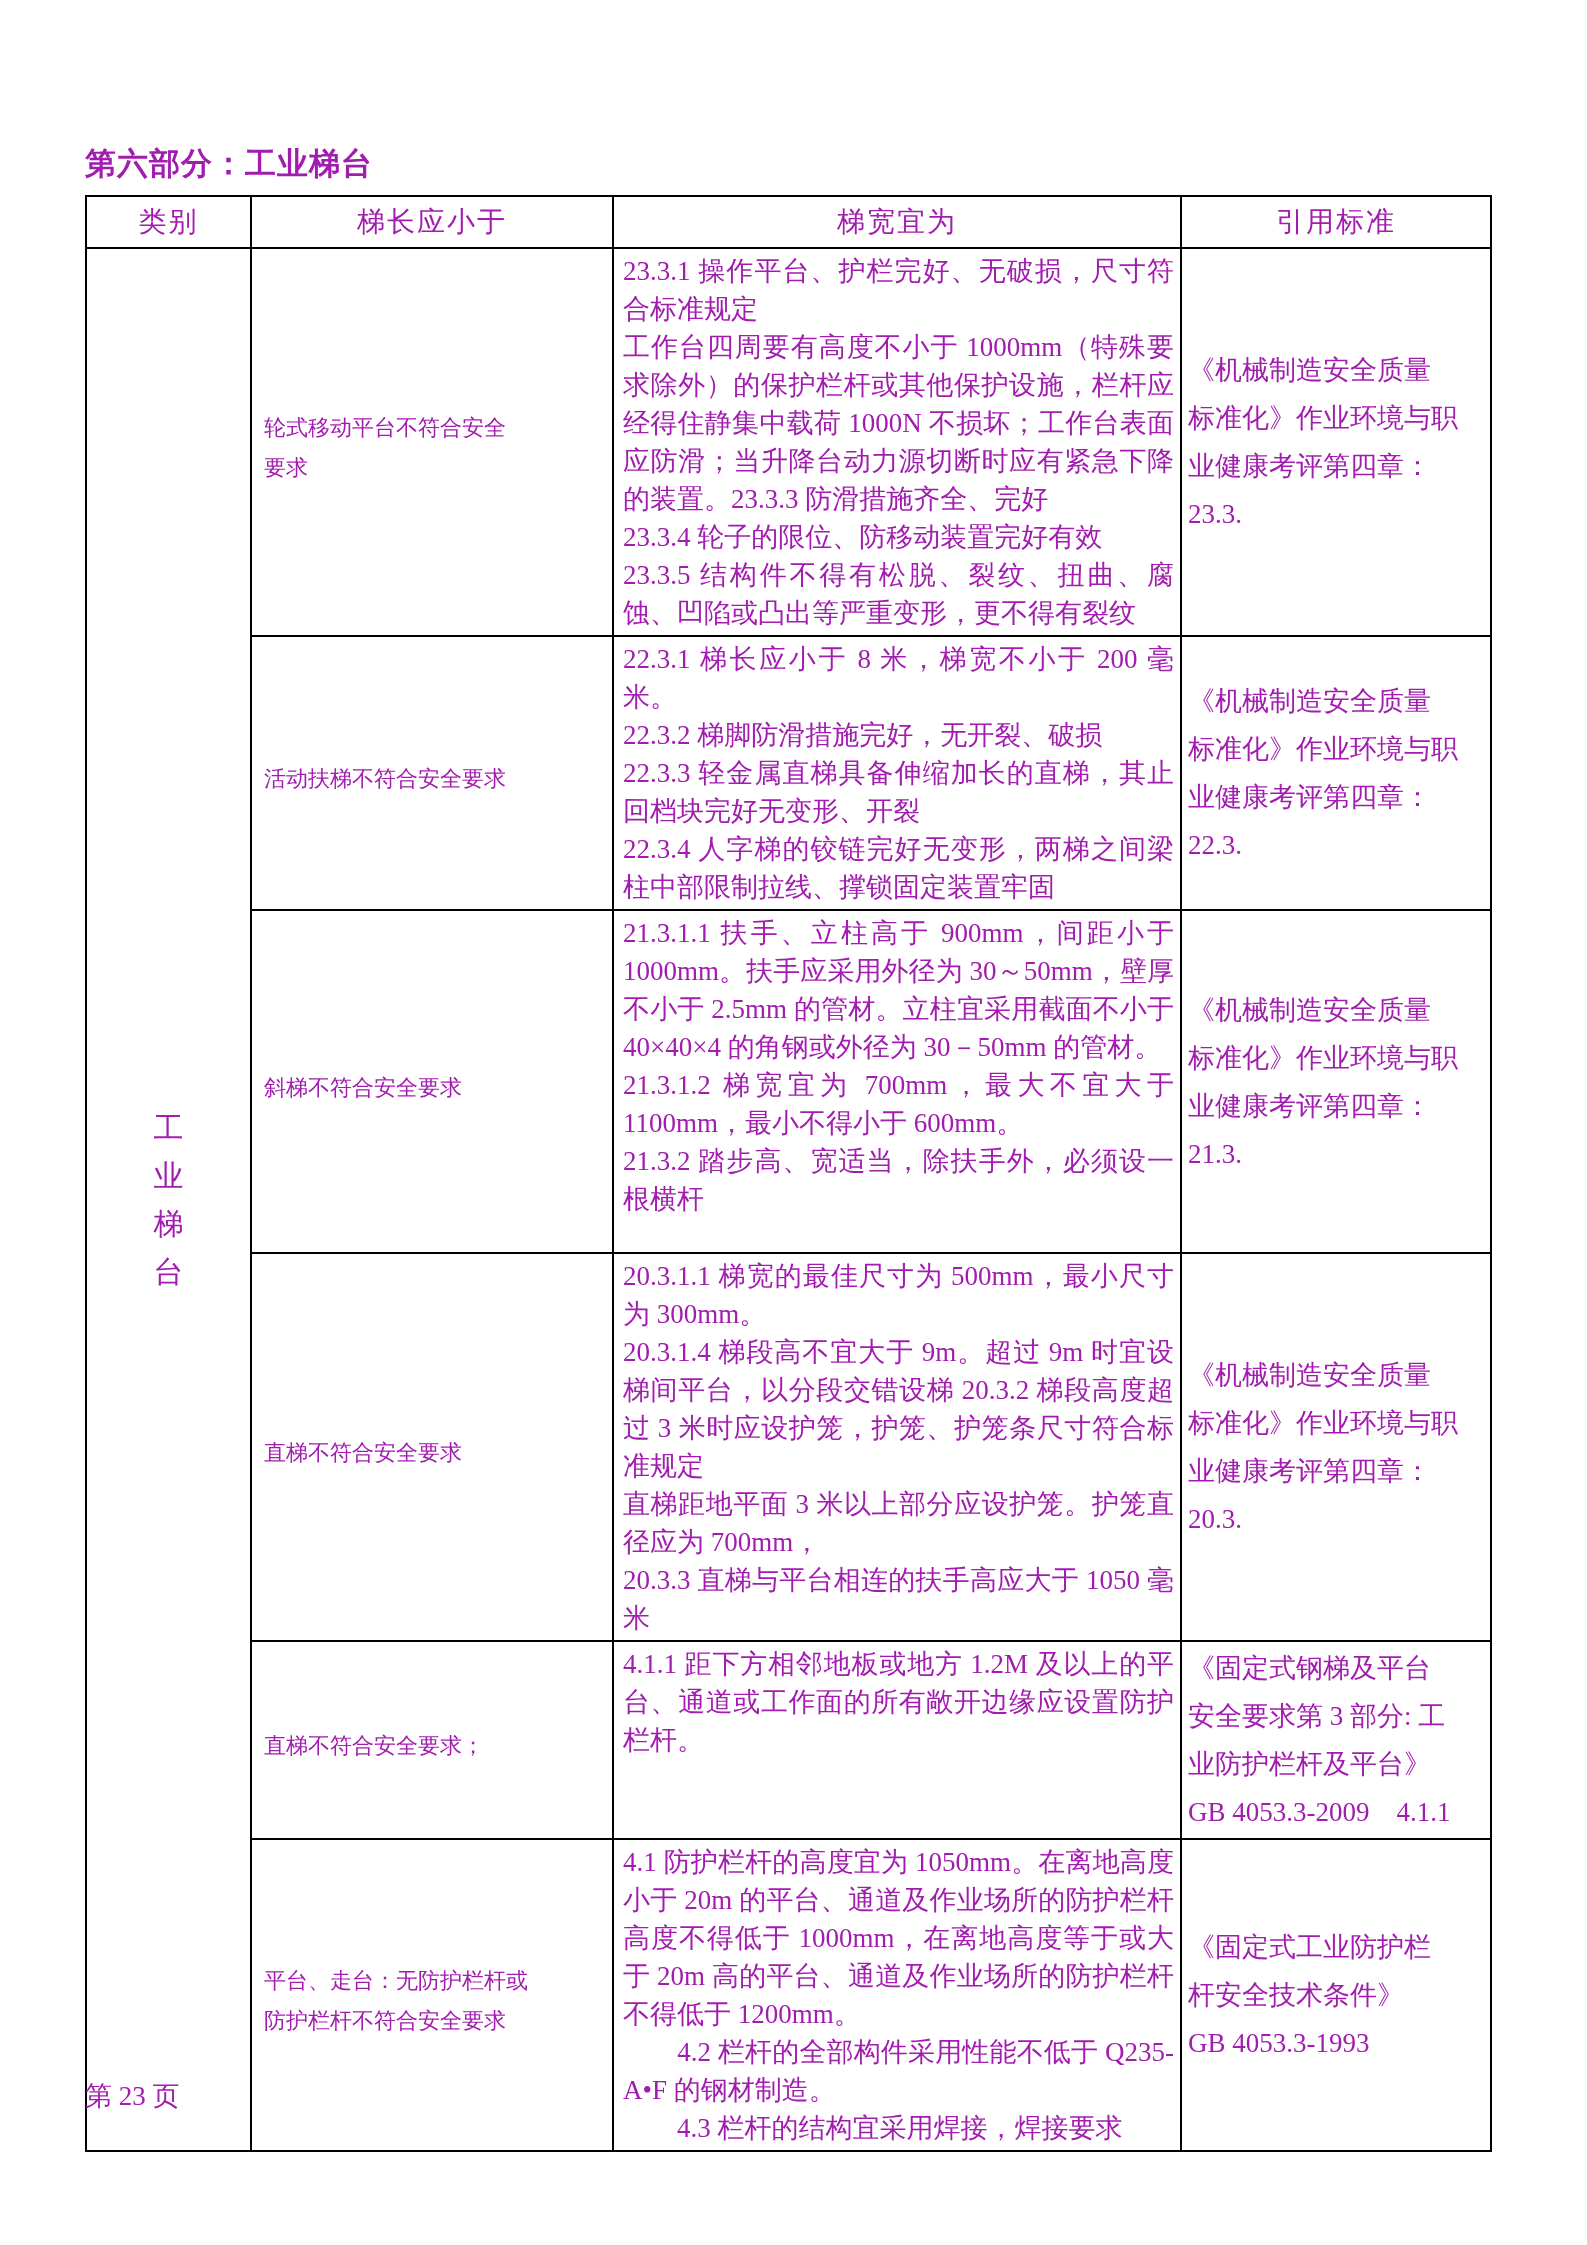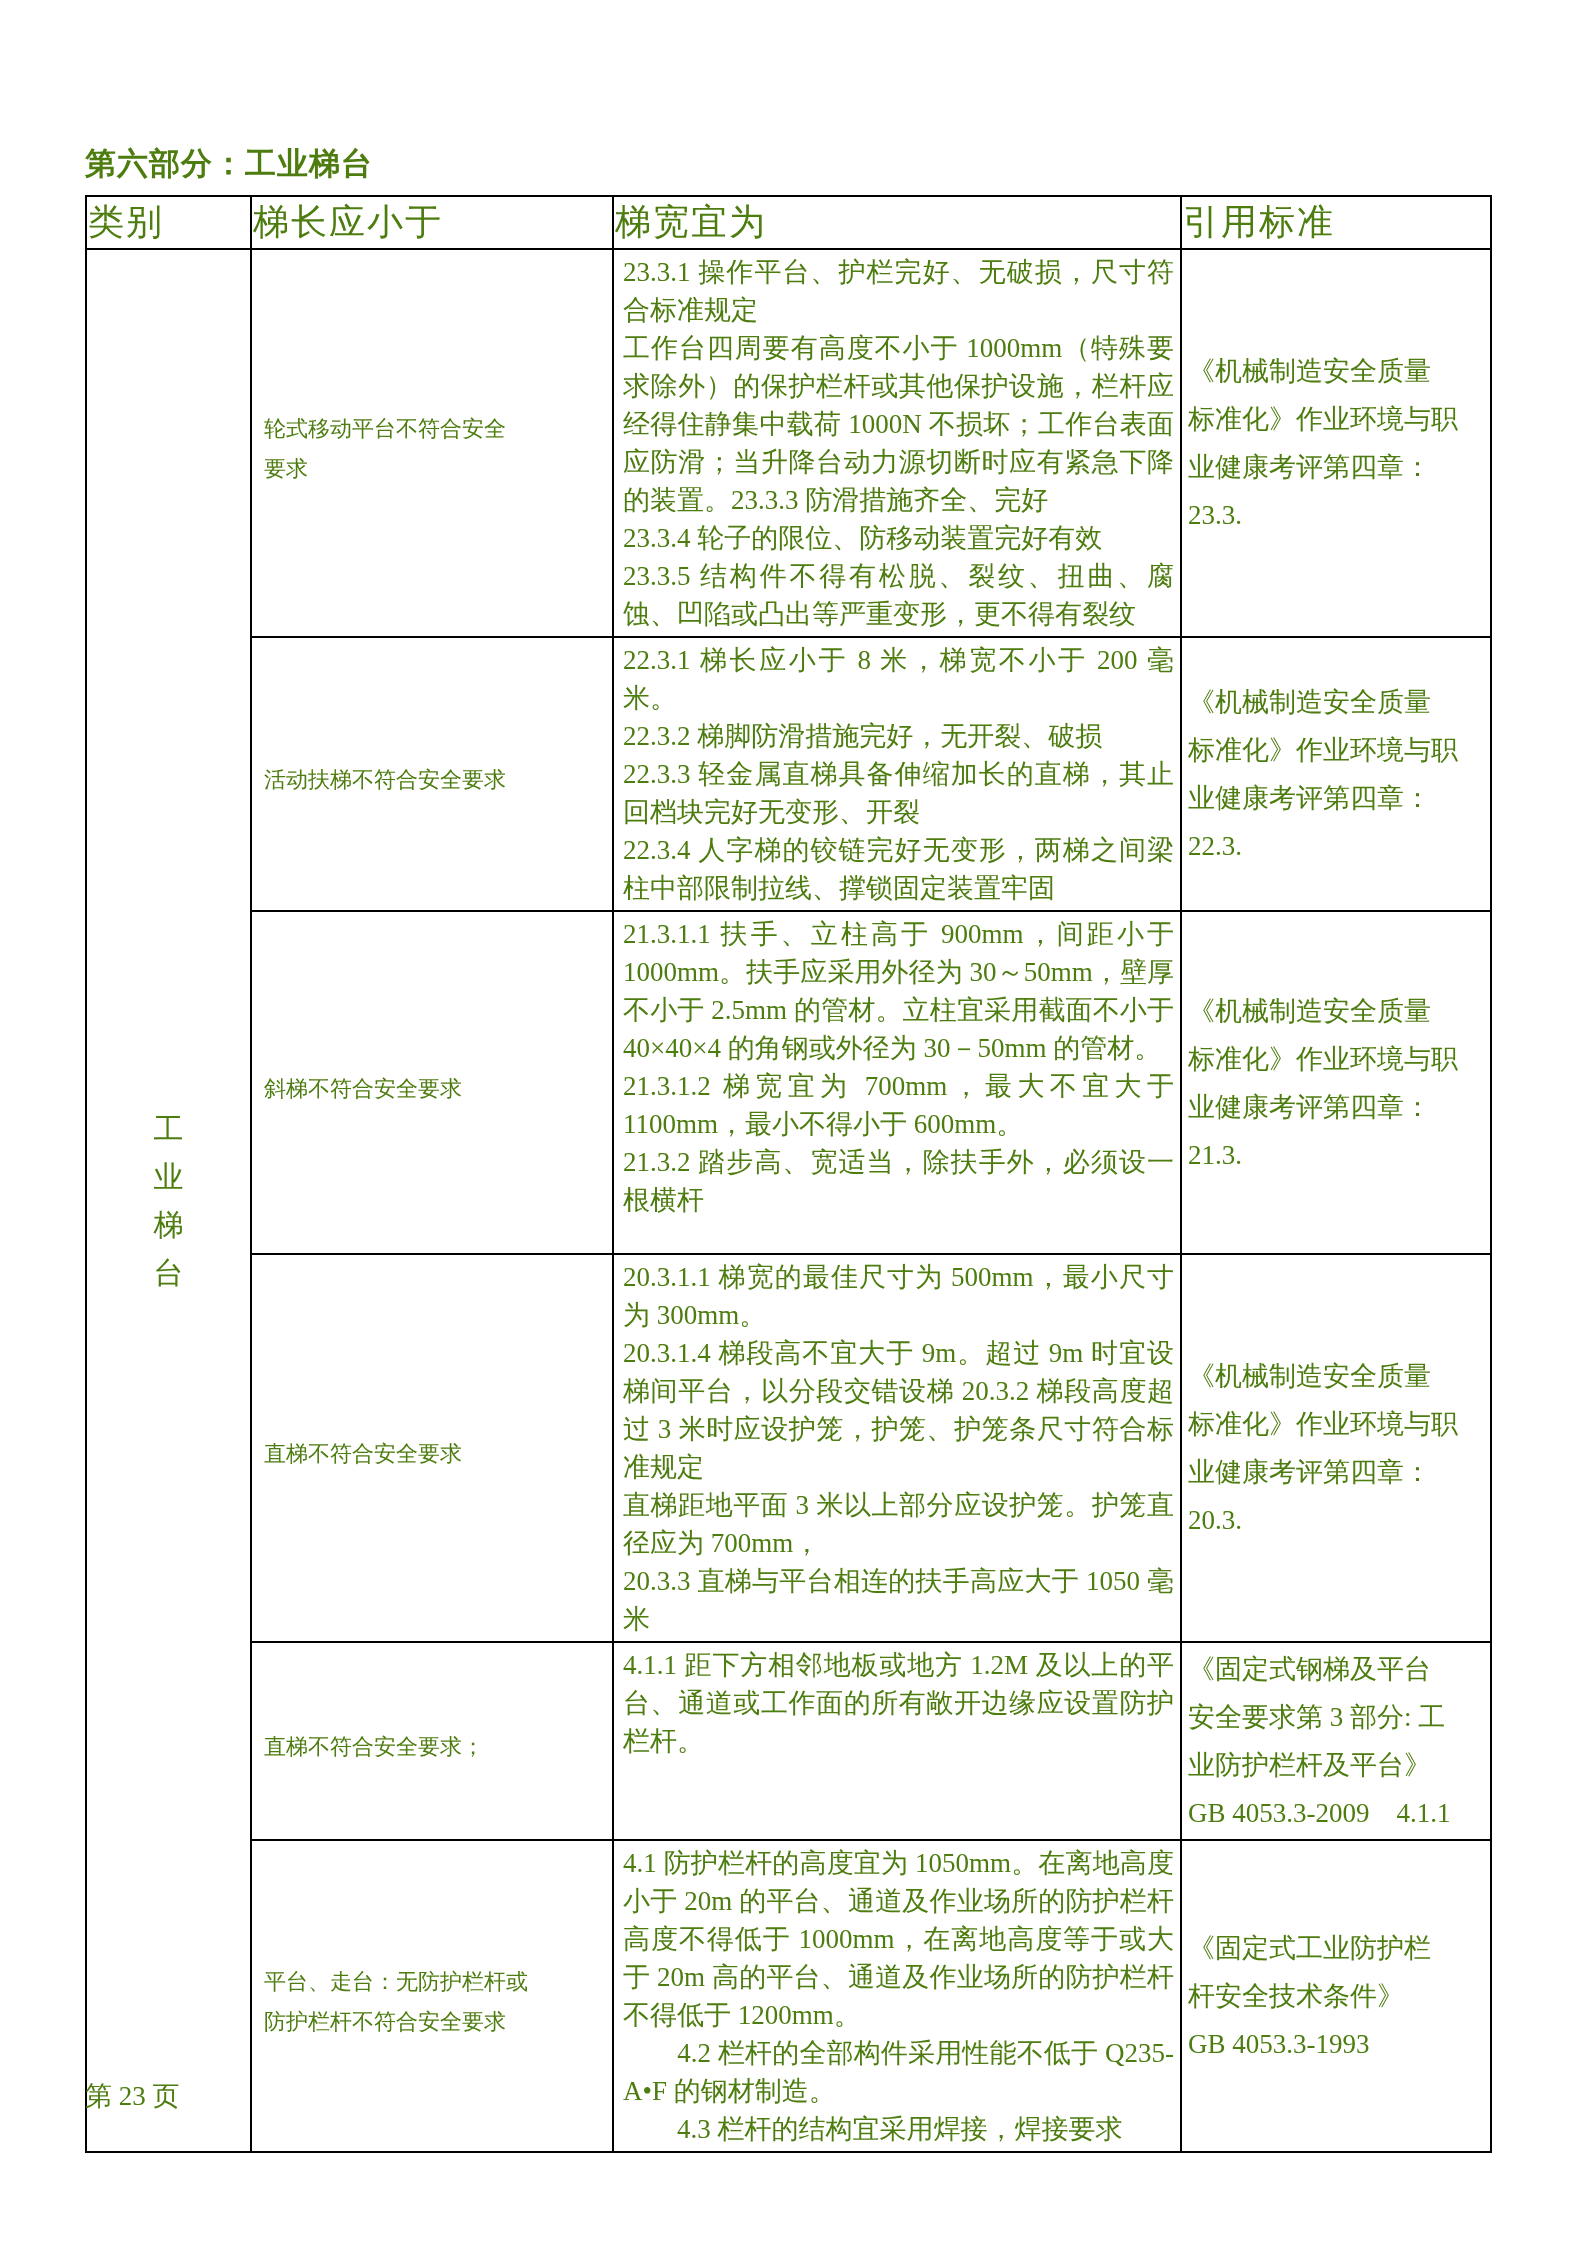--- a/index.html
+++ b/index.html
@@ -5,21 +5,21 @@
   html, body {
     margin: 0;
     padding: 0;
     background: #ffffff;
   }
   .page {
     position: relative;
     width: 1587px;
     height: 2192px;
     background: #ffffff;
-    color: #4d7c0f;
+    color: #a21caf;
     font-family: "Liberation Serif", "DejaVu Serif", serif;
     overflow: hidden;
   }
   .doc-title {
     position: absolute;
     left: 85px;
     top: 143px;
     margin: 0;
     font-size: 31px;
     font-weight: bold;
@@ -37,22 +37,22 @@
   .main-table col.c2 { width: 362px; }
   .main-table col.c3 { width: 568px; }
   .main-table col.c4 { width: 310px; }
   .main-table th, .main-table td {
     border: 2px solid #000000;
     font-weight: normal;
     overflow: hidden;
   }
   .main-table th {
     height: 48px;
-    font-size: 36px;
-    text-align: left;
+    font-size: 28px;
+    text-align: center;
     vertical-align: middle;
     letter-spacing: 2px;
   }
   tr.r1 { height: 372px; }
   tr.r2 { height: 258px; }
   tr.r3 { height: 343px; }
   tr.r4 { height: 379px; }
   tr.r5 { height: 183px; }
   tr.r6 { height: 280px; }
   .cat-cell {

